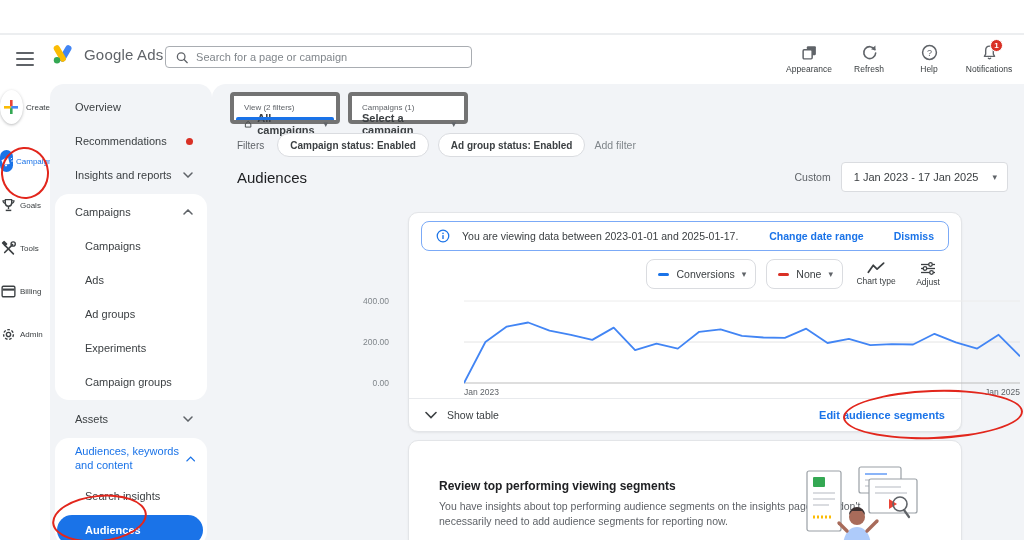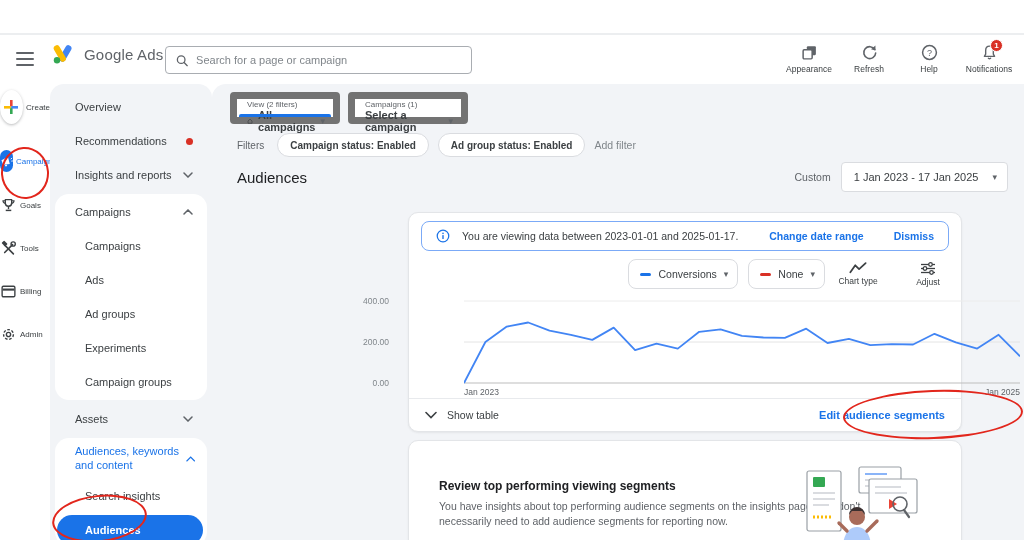--- a/index.html
+++ b/index.html
@@ -7,21 +7,21 @@
   body { font-family:"Liberation Sans","DejaVu Sans",sans-serif; color:#3c4043; overflow:hidden; }
   #canvas { position:relative; width:1024px; height:540px; background:#fff; overflow:hidden; }
 
   
   .app-top-edge { position:absolute; left:0; top:33px; width:100%; height:2px; background:#eceef0; }
   .topbar { position:absolute; left:0; top:35px; width:100%; height:49px; background:#fff; }
   .hamburger { position:absolute; left:16px; top:17px; width:18px; height:14px; display:flex; flex-direction:column; justify-content:space-between; cursor:pointer; }
   .hamburger span { display:block; height:2px; background:#5f6368; border-radius:1px; }
   .logo-wrap { position:absolute; left:52px; top:8px; display:flex; align-items:center; gap:8px; }
   .product-name { font-size:15px; color:#5f6368; letter-spacing:.2px; }
-  .searchbox { position:absolute; left:165px; top:11px; width:307px; height:28px; border:1px solid #a9adb2; border-radius:4px; background:#fff; display:flex; align-items:center; padding:0 10px; gap:8px; }
+  .searchbox { position:absolute; left:165px; top:11px; width:307px; height:22px; border:1px solid #a9adb2; border-radius:4px; background:#fff; display:flex; align-items:center; padding:0 10px; gap:8px; }
   .searchbox input { border:none; outline:none; font-size:11px; color:#3c4043; width:100%; font-family:inherit; background:transparent; }
   .searchbox input::placeholder { color:#80868b; }
   .topbar-actions { position:absolute; right:8px; top:5px; display:flex; gap:6px; }
   .tb-action { width:54px; display:flex; flex-direction:column; align-items:center; gap:3px; cursor:pointer; padding-top:4px; position:relative; }
   .tb-action .lbl { font-size:8.5px; color:#3c4043; }
   .badge { position:absolute; top:-1px; right:13px; min-width:13px; height:13px; background:#d93025; color:#fff; border-radius:8px; font-size:8px; font-weight:bold; display:flex; align-items:center; justify-content:center; padding:0 2px; border:1px solid #fff; }
 
   
   .rail { position:absolute; left:0; top:84px; width:50px; height:456px; background:#fff; }
   .rail-item { position:absolute; left:0; width:50px; display:flex; flex-direction:row; align-items:center; gap:3px; cursor:pointer; }
@@ -36,21 +36,21 @@
   .nav-row .grow { flex:1; }
   .nav-card { background:#fff; border-radius:14px; padding:1px 0; margin:2px 0; }
   .nav-sub { padding-left:30px; }
   .red-dot { width:7px; height:7px; border-radius:50%; background:#d93025; }
   .nav-head-blue { color:#1a73e8; line-height:1.25; }
   .nav-head-wrap { height:40px; display:flex; align-items:center; padding:0 12px 0 20px; cursor:pointer; }
   .nav-selected { height:30px; margin:2px 4px 0 2px; background:#1a73e8; border-radius:16px; display:flex; align-items:center; padding-left:28px; color:#fff; font-weight:bold; cursor:pointer; }
 
   
   .main { position:absolute; left:212px; top:84px; width:812px; height:456px; background:#f2f4f7; border-top-left-radius:14px; }
-  .dd-box { position:absolute; background:#fff; border:7px solid #737373; border-radius:4px; height:32px; padding:1px 8px 3px 10px; cursor:pointer; }
+  .dd-box { position:absolute; background:#fff; border:4px solid #737373; border-radius:4px; height:32px; padding:7px 8px 3px 10px; cursor:pointer; }
   .dd-box .small-lbl { font-size:8px; color:#5f6368; }
   .dd-box .val-row { display:flex; align-items:center; gap:5px; font-size:11px; font-weight:bold; color:#3c4043; }
   .caret { color:#5f6368; font-size:9px; line-height:1; }
   .blue-underline { position:absolute; left:2px; right:2px; bottom:0; height:3px; background:#1a73e8; border-radius:2px 2px 0 0; }
   .filters-row { position:absolute; left:25px; top:49px; display:flex; align-items:center; gap:9px; }
   .filters-lbl { font-size:10px; color:#5f6368; margin-right:4px; }
   .chip { background:#fff; border:1px solid #dadce0; border-radius:14px; height:24px; display:flex; align-items:center; padding:0 12px; font-size:10px; font-weight:bold; color:#3c4043; cursor:pointer; }
   .add-filter { font-size:10.5px; color:#80868b; cursor:pointer; }
   .title-row { position:absolute; left:25px; top:78px; right:16px; display:flex; align-items:center; }
   .page-title { font-size:15px; color:#202124; }
@@ -341,21 +341,21 @@
           <span class="dash" style="background: rgb(217, 48, 37);"></span>
           <span>None</span>
           <span class="caret">▾</span>
         </div>
         <div class="icon-btn">
           <svg width="18" height="12" viewBox="0 0 16 11">
             <polyline points="1,9.5 5.5,3 9,6.5 15,1" fill="none" stroke="#3c4043" stroke-width="1.6" stroke-linecap="round" stroke-linejoin="round"></polyline>
           </svg>
           <span>Chart type</span>
         </div>
-        <div class="icon-btn" style="width:38px;margin-left:18px;">
+        <div class="icon-btn" style="width:38px;">
           <svg width="16" height="13" viewBox="0 0 16 13">
             <line x1="1" y1="2.5" x2="15" y2="2.5" stroke="#3c4043" stroke-width="1.3"></line>
               <circle cx="10.5" cy="2.5" r="1.8" fill="#fff" stroke="#3c4043" stroke-width="1.3"></circle>
             <line x1="1" y1="6.5" x2="15" y2="6.5" stroke="#3c4043" stroke-width="1.3"></line>
               <circle cx="5" cy="6.5" r="1.8" fill="#fff" stroke="#3c4043" stroke-width="1.3"></circle>
             <line x1="1" y1="10.5" x2="15" y2="10.5" stroke="#3c4043" stroke-width="1.3"></line>
               <circle cx="11.5" cy="10.5" r="1.8" fill="#fff" stroke="#3c4043" stroke-width="1.3"></circle>
           </svg>
           <span>Adjust</span>
         </div>

